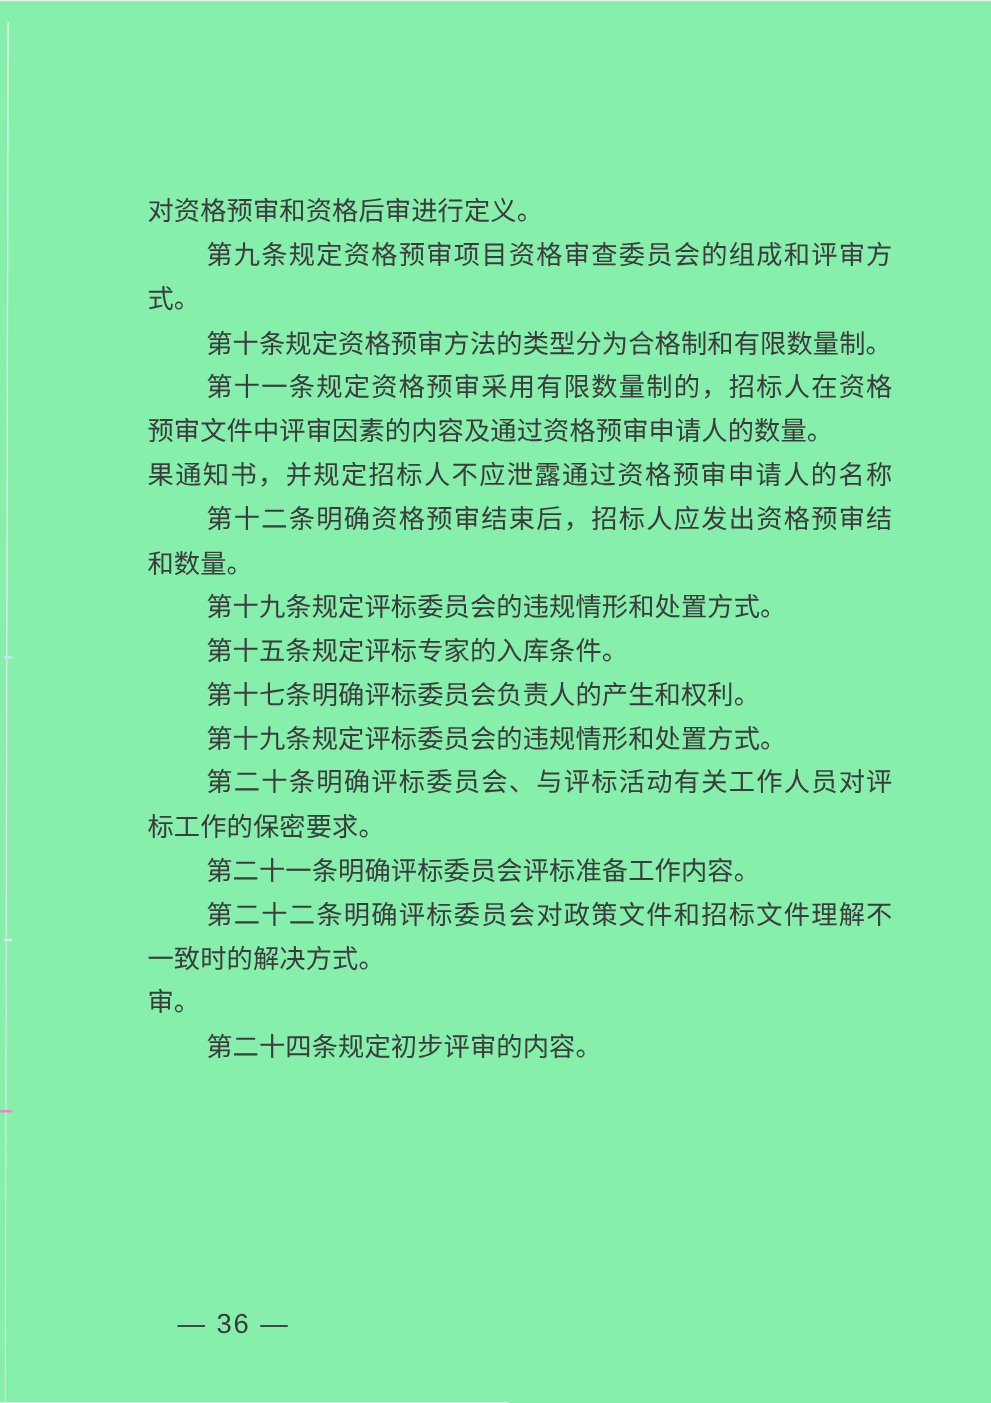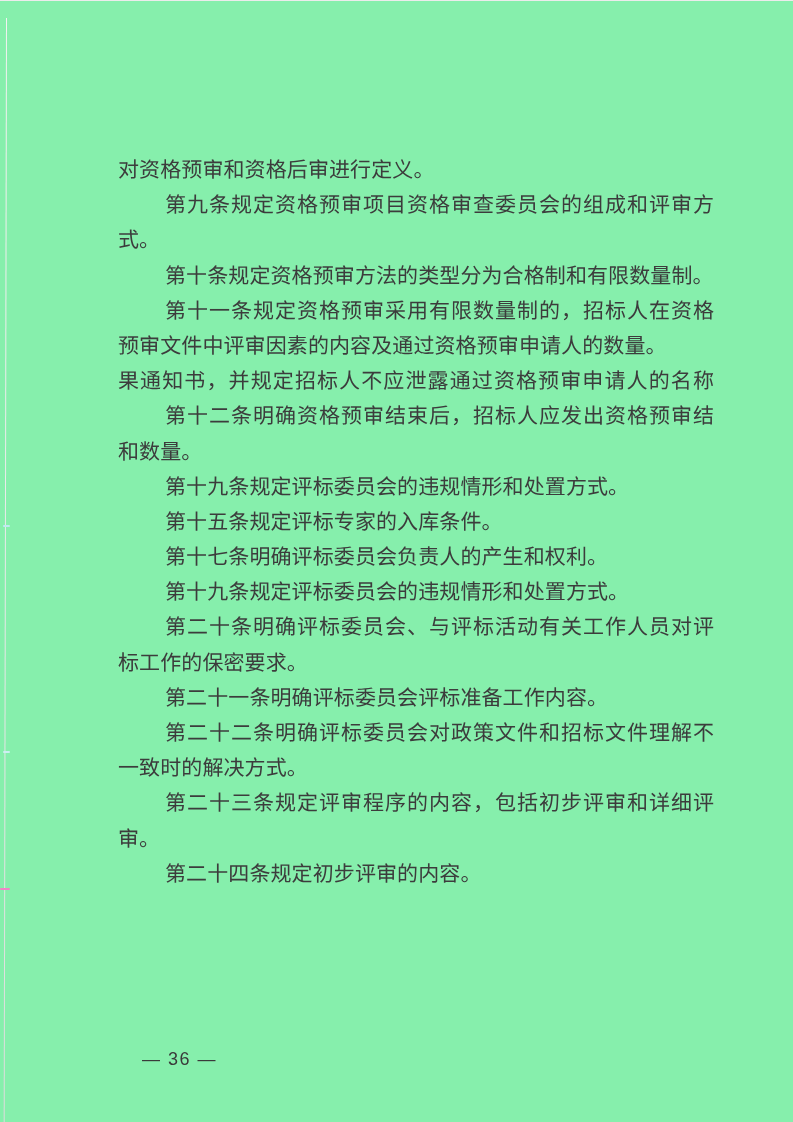--- a/index.html
+++ b/index.html
@@ -59,21 +59,21 @@
     text-justify: inter-character;
   }
 
   
   .footer {
     position: absolute;
     left: 142px;
     top: 1044px;
     height: 30px;
     line-height: 30px;
-    font-size: 18px;
+    font-size: 22px;
     letter-spacing: 1.5px;
     color: #3a3a3a;
   }
 </style>
 </head>
 <body>
 
 <div class="page">
 
   <div class="edge-top"></div>
@@ -94,21 +94,20 @@
       <div class="line">和数量。</div>
       <div class="line indent">第十九条规定评标委员会的违规情形和处置方式。</div>
       <div class="line indent">第十五条规定评标专家的入库条件。</div>
       <div class="line indent">第十七条明确评标委员会负责人的产生和权利。</div>
       <div class="line indent">第十九条规定评标委员会的违规情形和处置方式。</div>
       <div class="line indent fill">第二十条明确评标委员会、与评标活动有关工作人员对评</div>
       <div class="line">标工作的保密要求。</div>
       <div class="line indent">第二十一条明确评标委员会评标准备工作内容。</div>
       <div class="line indent fill">第二十二条明确评标委员会对政策文件和招标文件理解不</div>
       <div class="line">一致时的解决方式。</div>
-      <div class="line indent fill">第二十三条规定评审程序的内容，包括初步评审和详细评</div>
       <div class="line">审。</div>
       <div class="line indent">第二十四条规定初步评审的内容。</div>
     </div>
 
   <div class="footer">
     <span>— 36 —</span>
   </div>
 
 </div>
 

